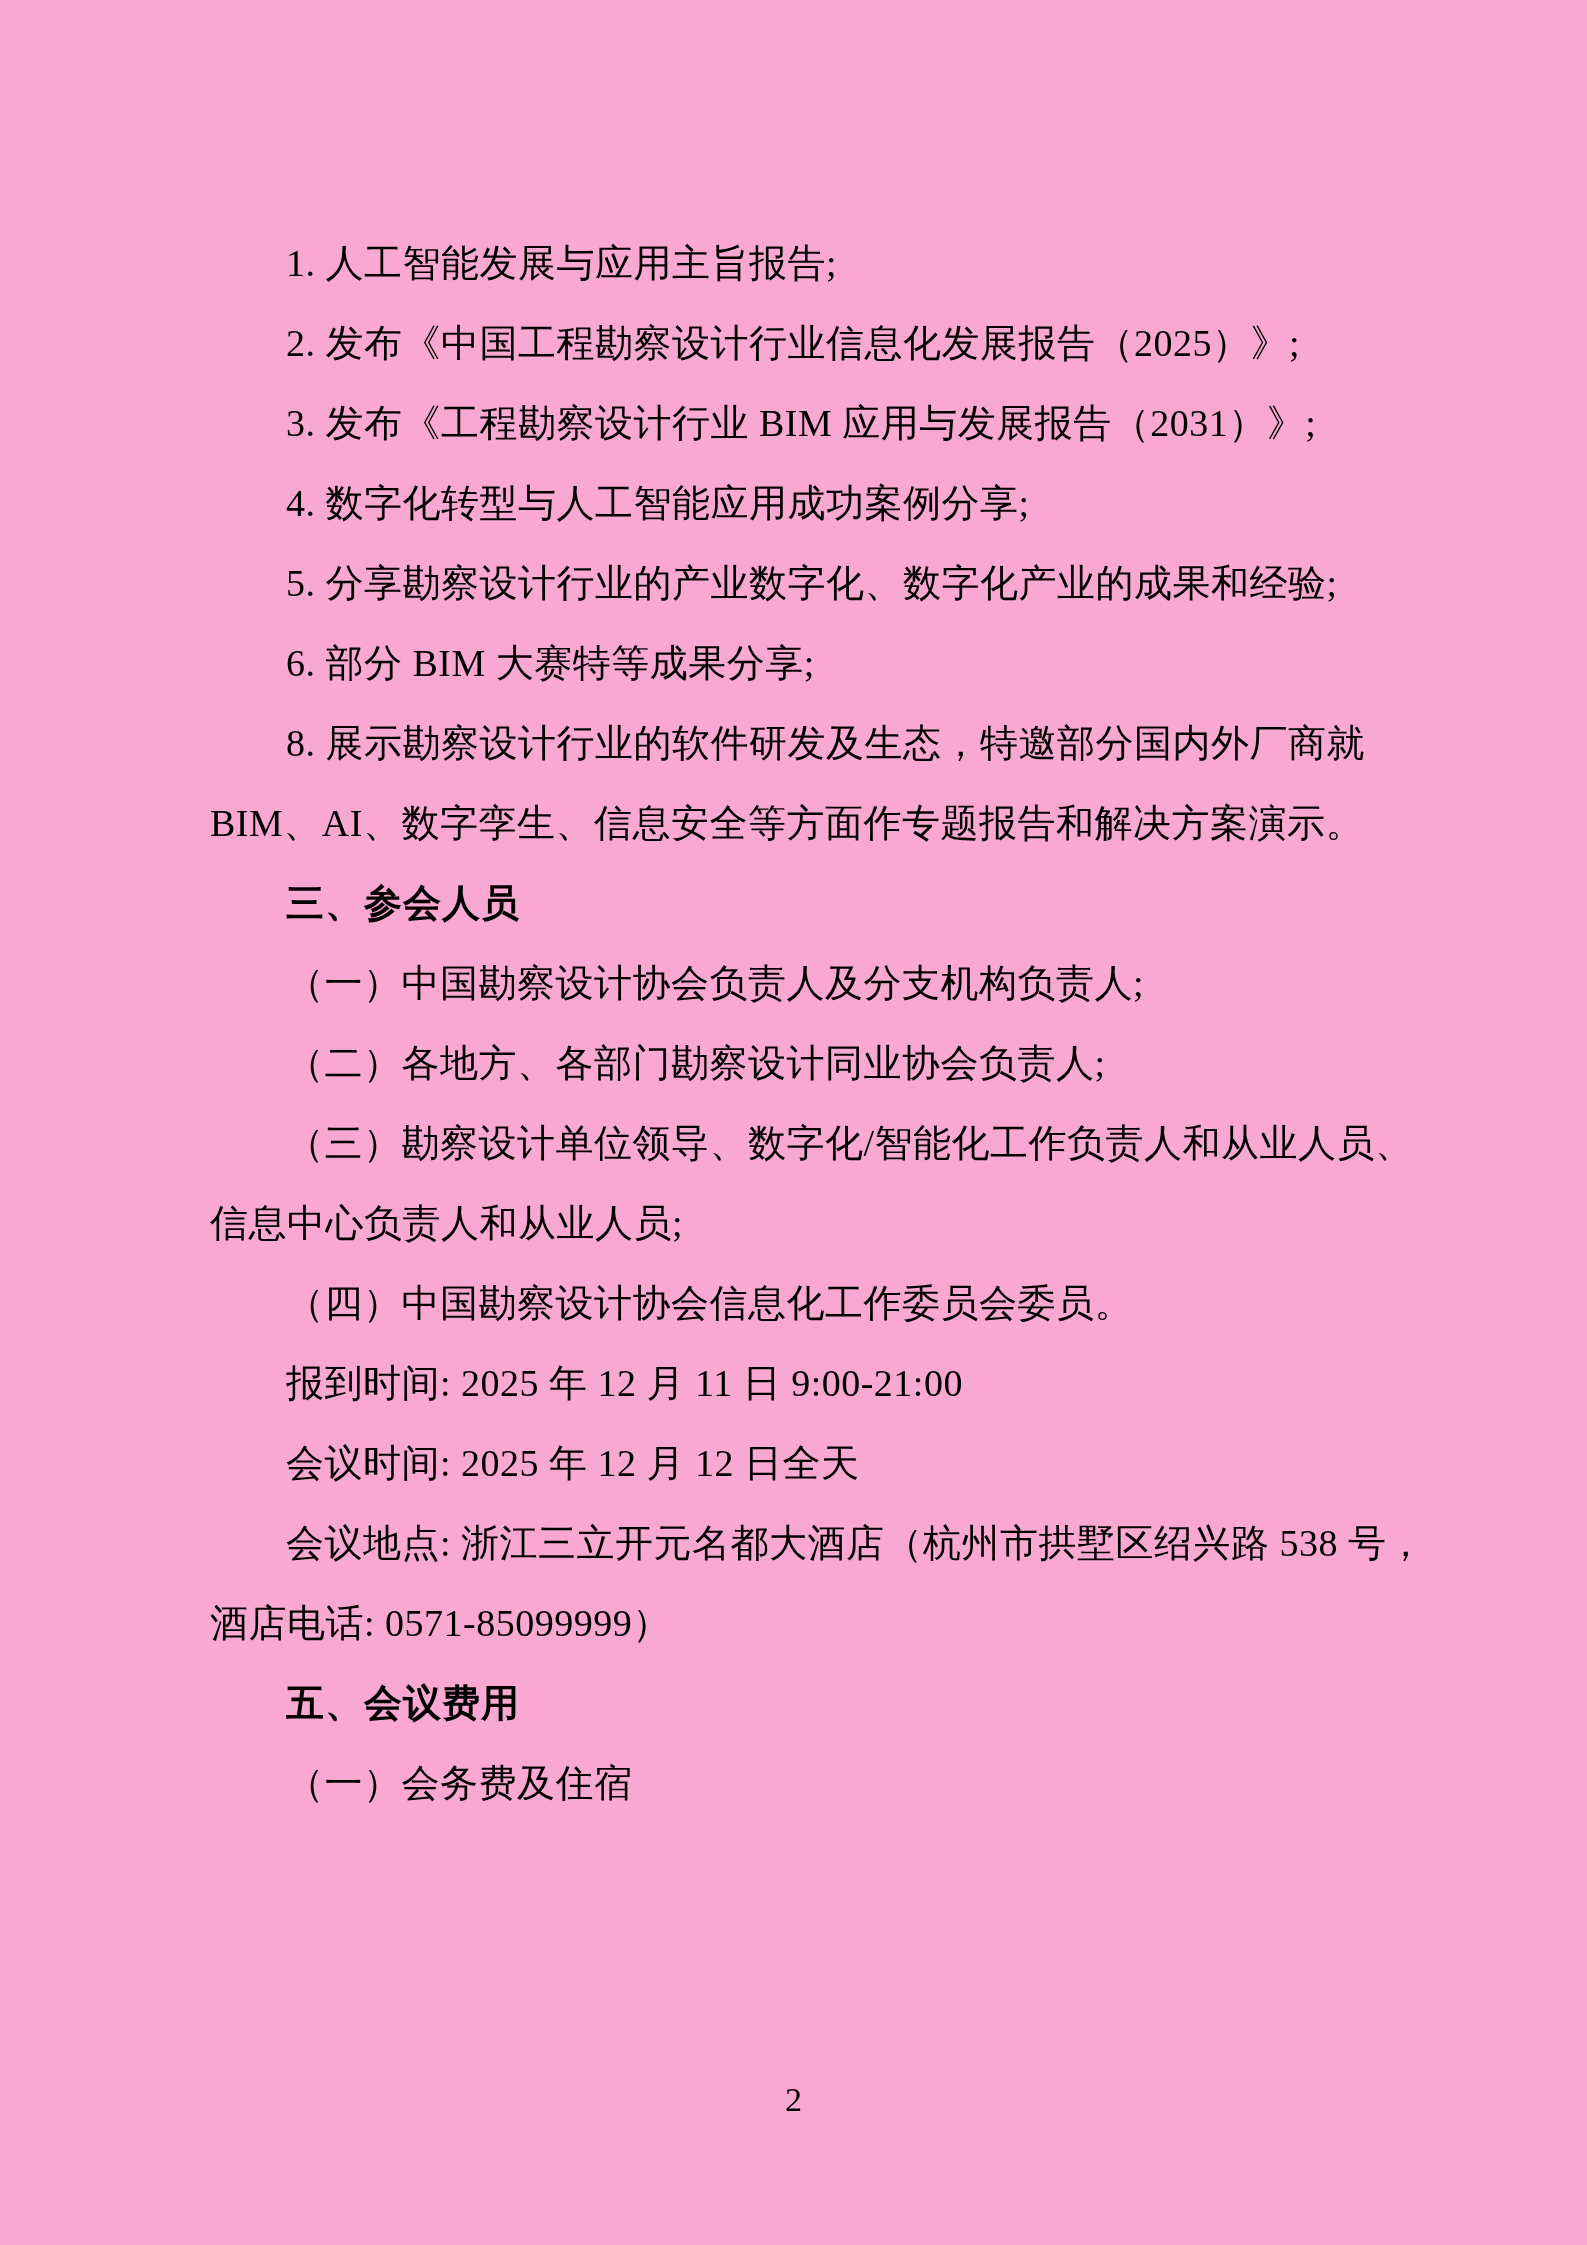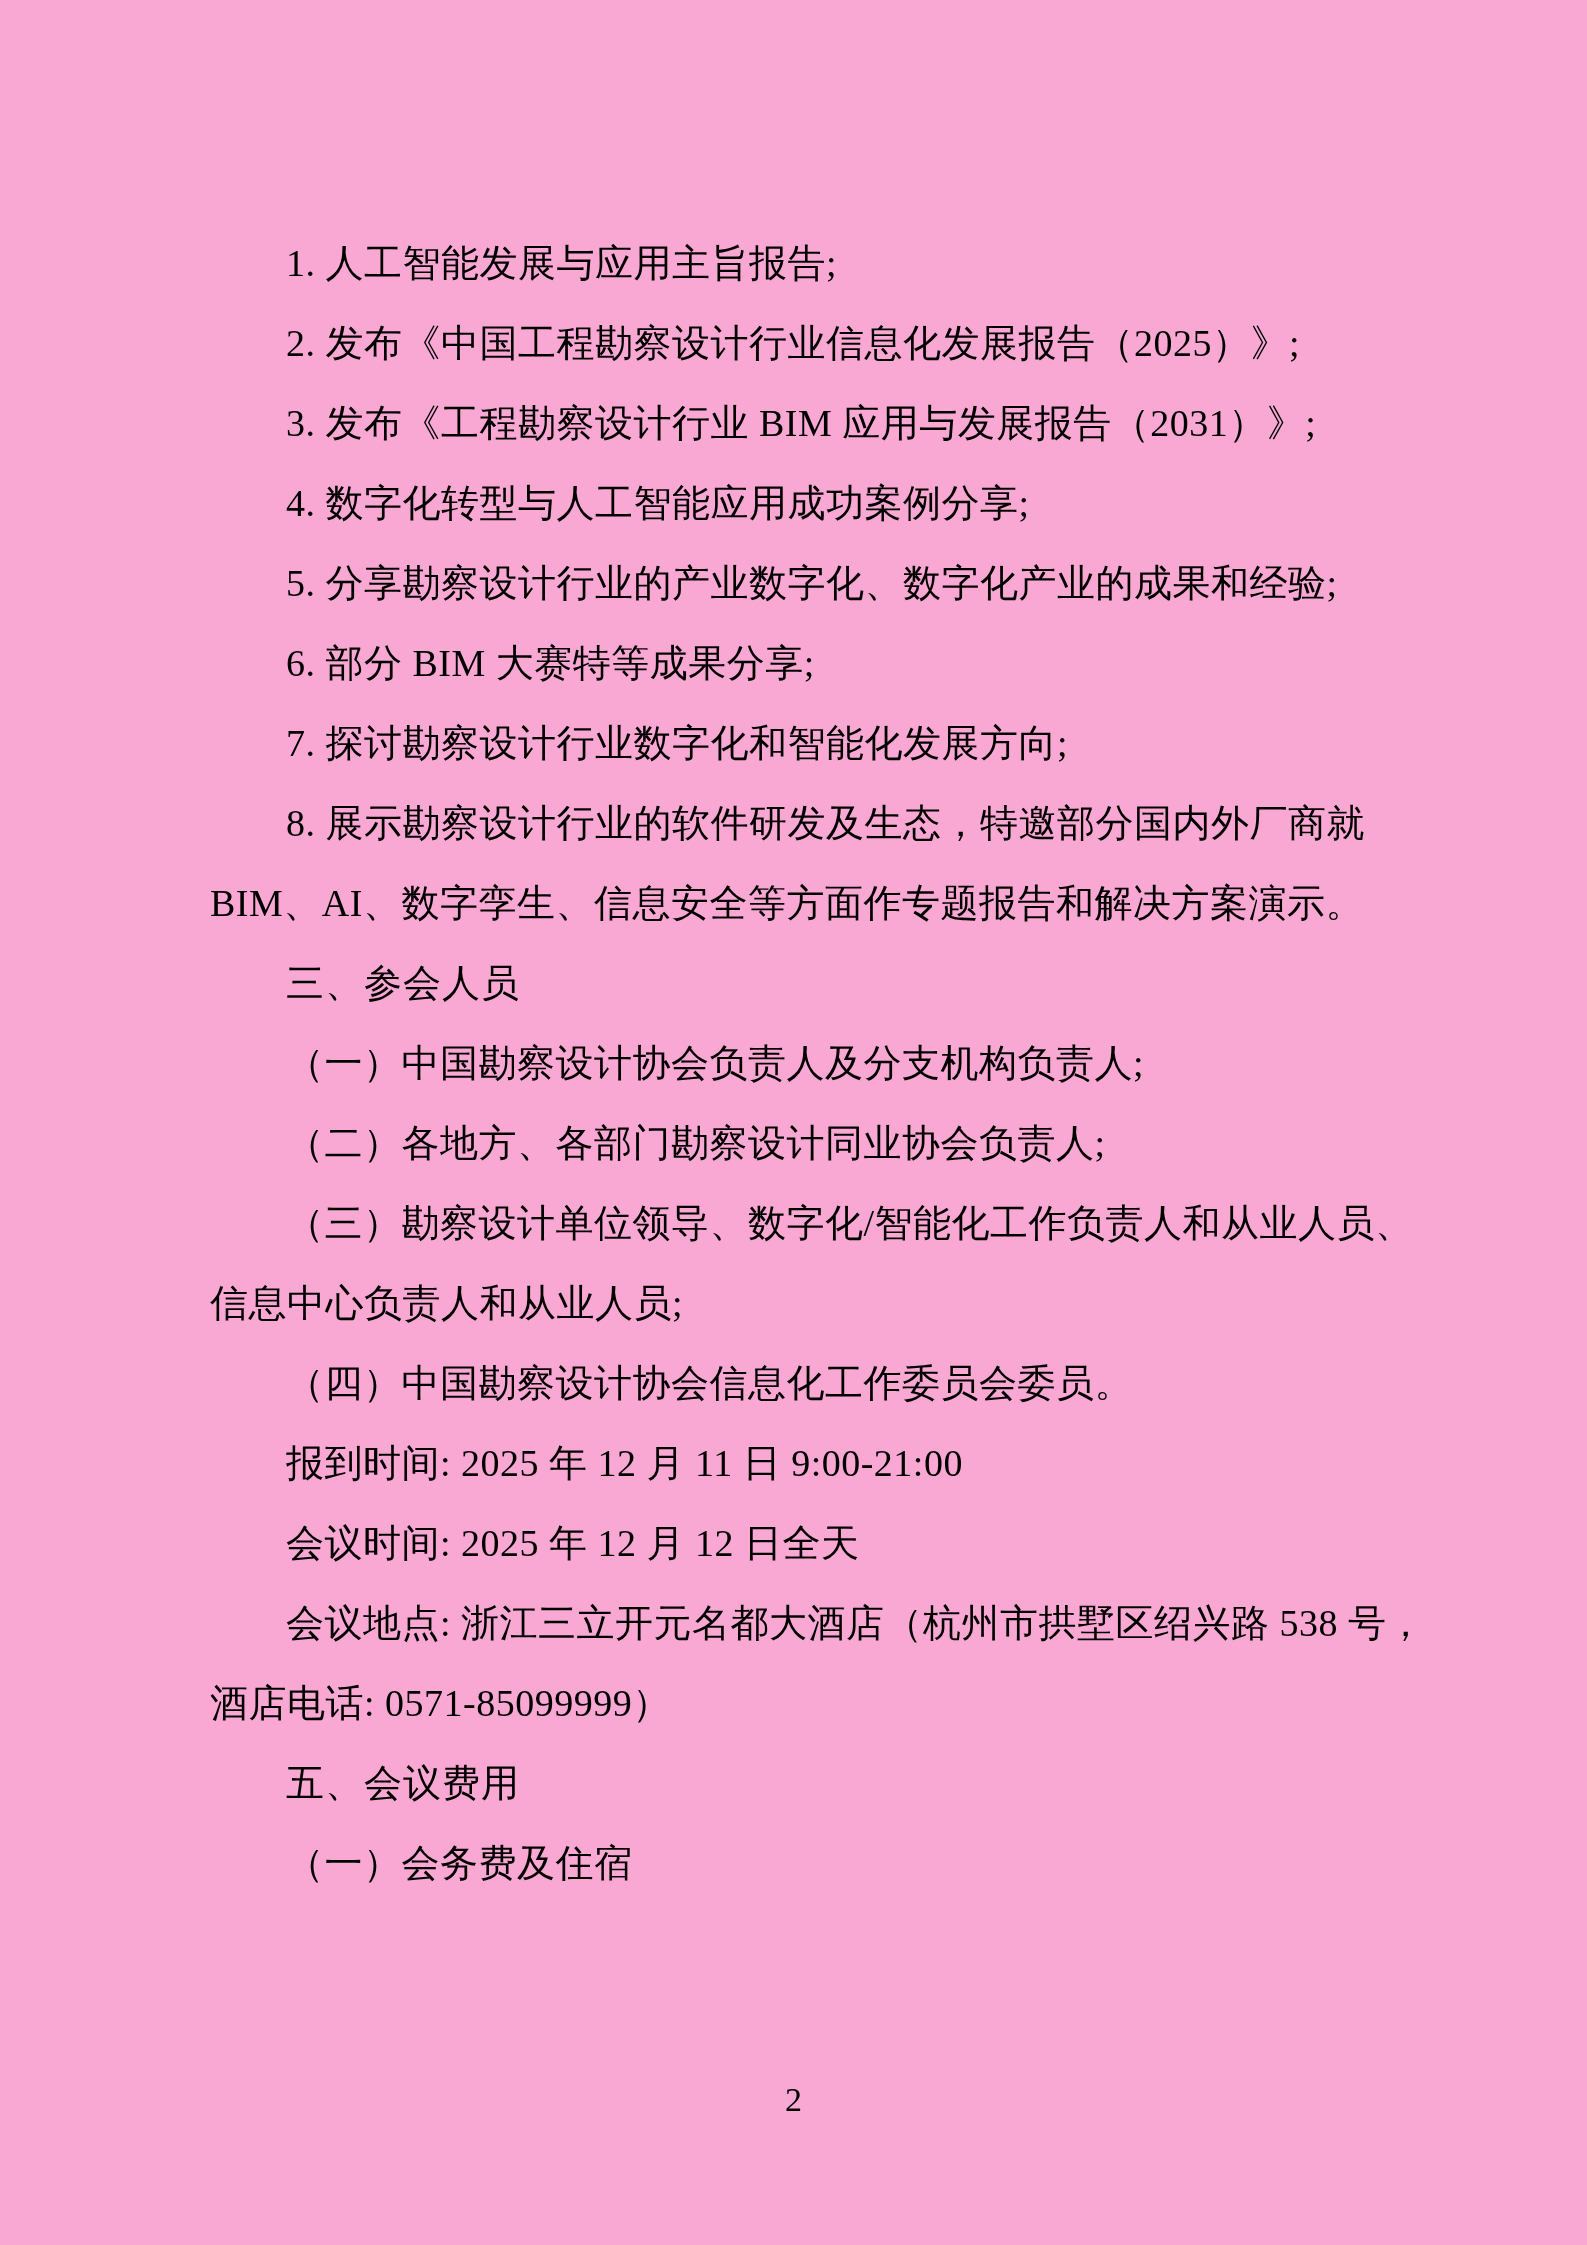--- a/index.html
+++ b/index.html
@@ -27,21 +27,21 @@
     color: #000000;
     white-space: nowrap;
     font-family: "Liberation Serif", "DejaVu Serif", serif;
     letter-spacing: 0.5px;
   }
   .line.indent {
     padding-left: 76px;
   }
   .line.heading {
     font-family: "Liberation Sans", "DejaVu Sans", sans-serif;
-    font-weight: normal;
+    font-weight: bold;
     letter-spacing: 1px;
   }
   .page-number {
     position: absolute;
     left: 0;
     top: 2060px;
     width: 100%;
     height: 80px;
     line-height: 80px;
     text-align: center;
@@ -54,21 +54,20 @@
 <body>
 
 <div class="page">
   <div class="content" id="lines-container">
       <div class="line indent">1. 人工智能发展与应用主旨报告;</div>
       <div class="line indent">2. 发布《中国工程勘察设计行业信息化发展报告（2025）》;</div>
       <div class="line indent">3. 发布《工程勘察设计行业 BIM 应用与发展报告（2031）》;</div>
       <div class="line indent">4. 数字化转型与人工智能应用成功案例分享;</div>
       <div class="line indent">5. 分享勘察设计行业的产业数字化、数字化产业的成果和经验;</div>
       <div class="line indent">6. 部分 BIM 大赛特等成果分享;</div>
-      <div class="line indent">7. 探讨勘察设计行业数字化和智能化发展方向;</div>
       <div class="line indent">8. 展示勘察设计行业的软件研发及生态，特邀部分国内外厂商就</div>
       <div class="line">BIM、AI、数字孪生、信息安全等方面作专题报告和解决方案演示。</div>
       <div class="line indent heading">三、参会人员</div>
       <div class="line indent">（一）中国勘察设计协会负责人及分支机构负责人;</div>
       <div class="line indent">（二）各地方、各部门勘察设计同业协会负责人;</div>
       <div class="line indent">（三）勘察设计单位领导、数字化/智能化工作负责人和从业人员、</div>
       <div class="line">信息中心负责人和从业人员;</div>
       <div class="line indent">（四）中国勘察设计协会信息化工作委员会委员。</div>
       <div class="line indent">报到时间: 2025 年 12 月 11 日 9:00-21:00</div>
       <div class="line indent">会议时间: 2025 年 12 月 12 日全天</div>

